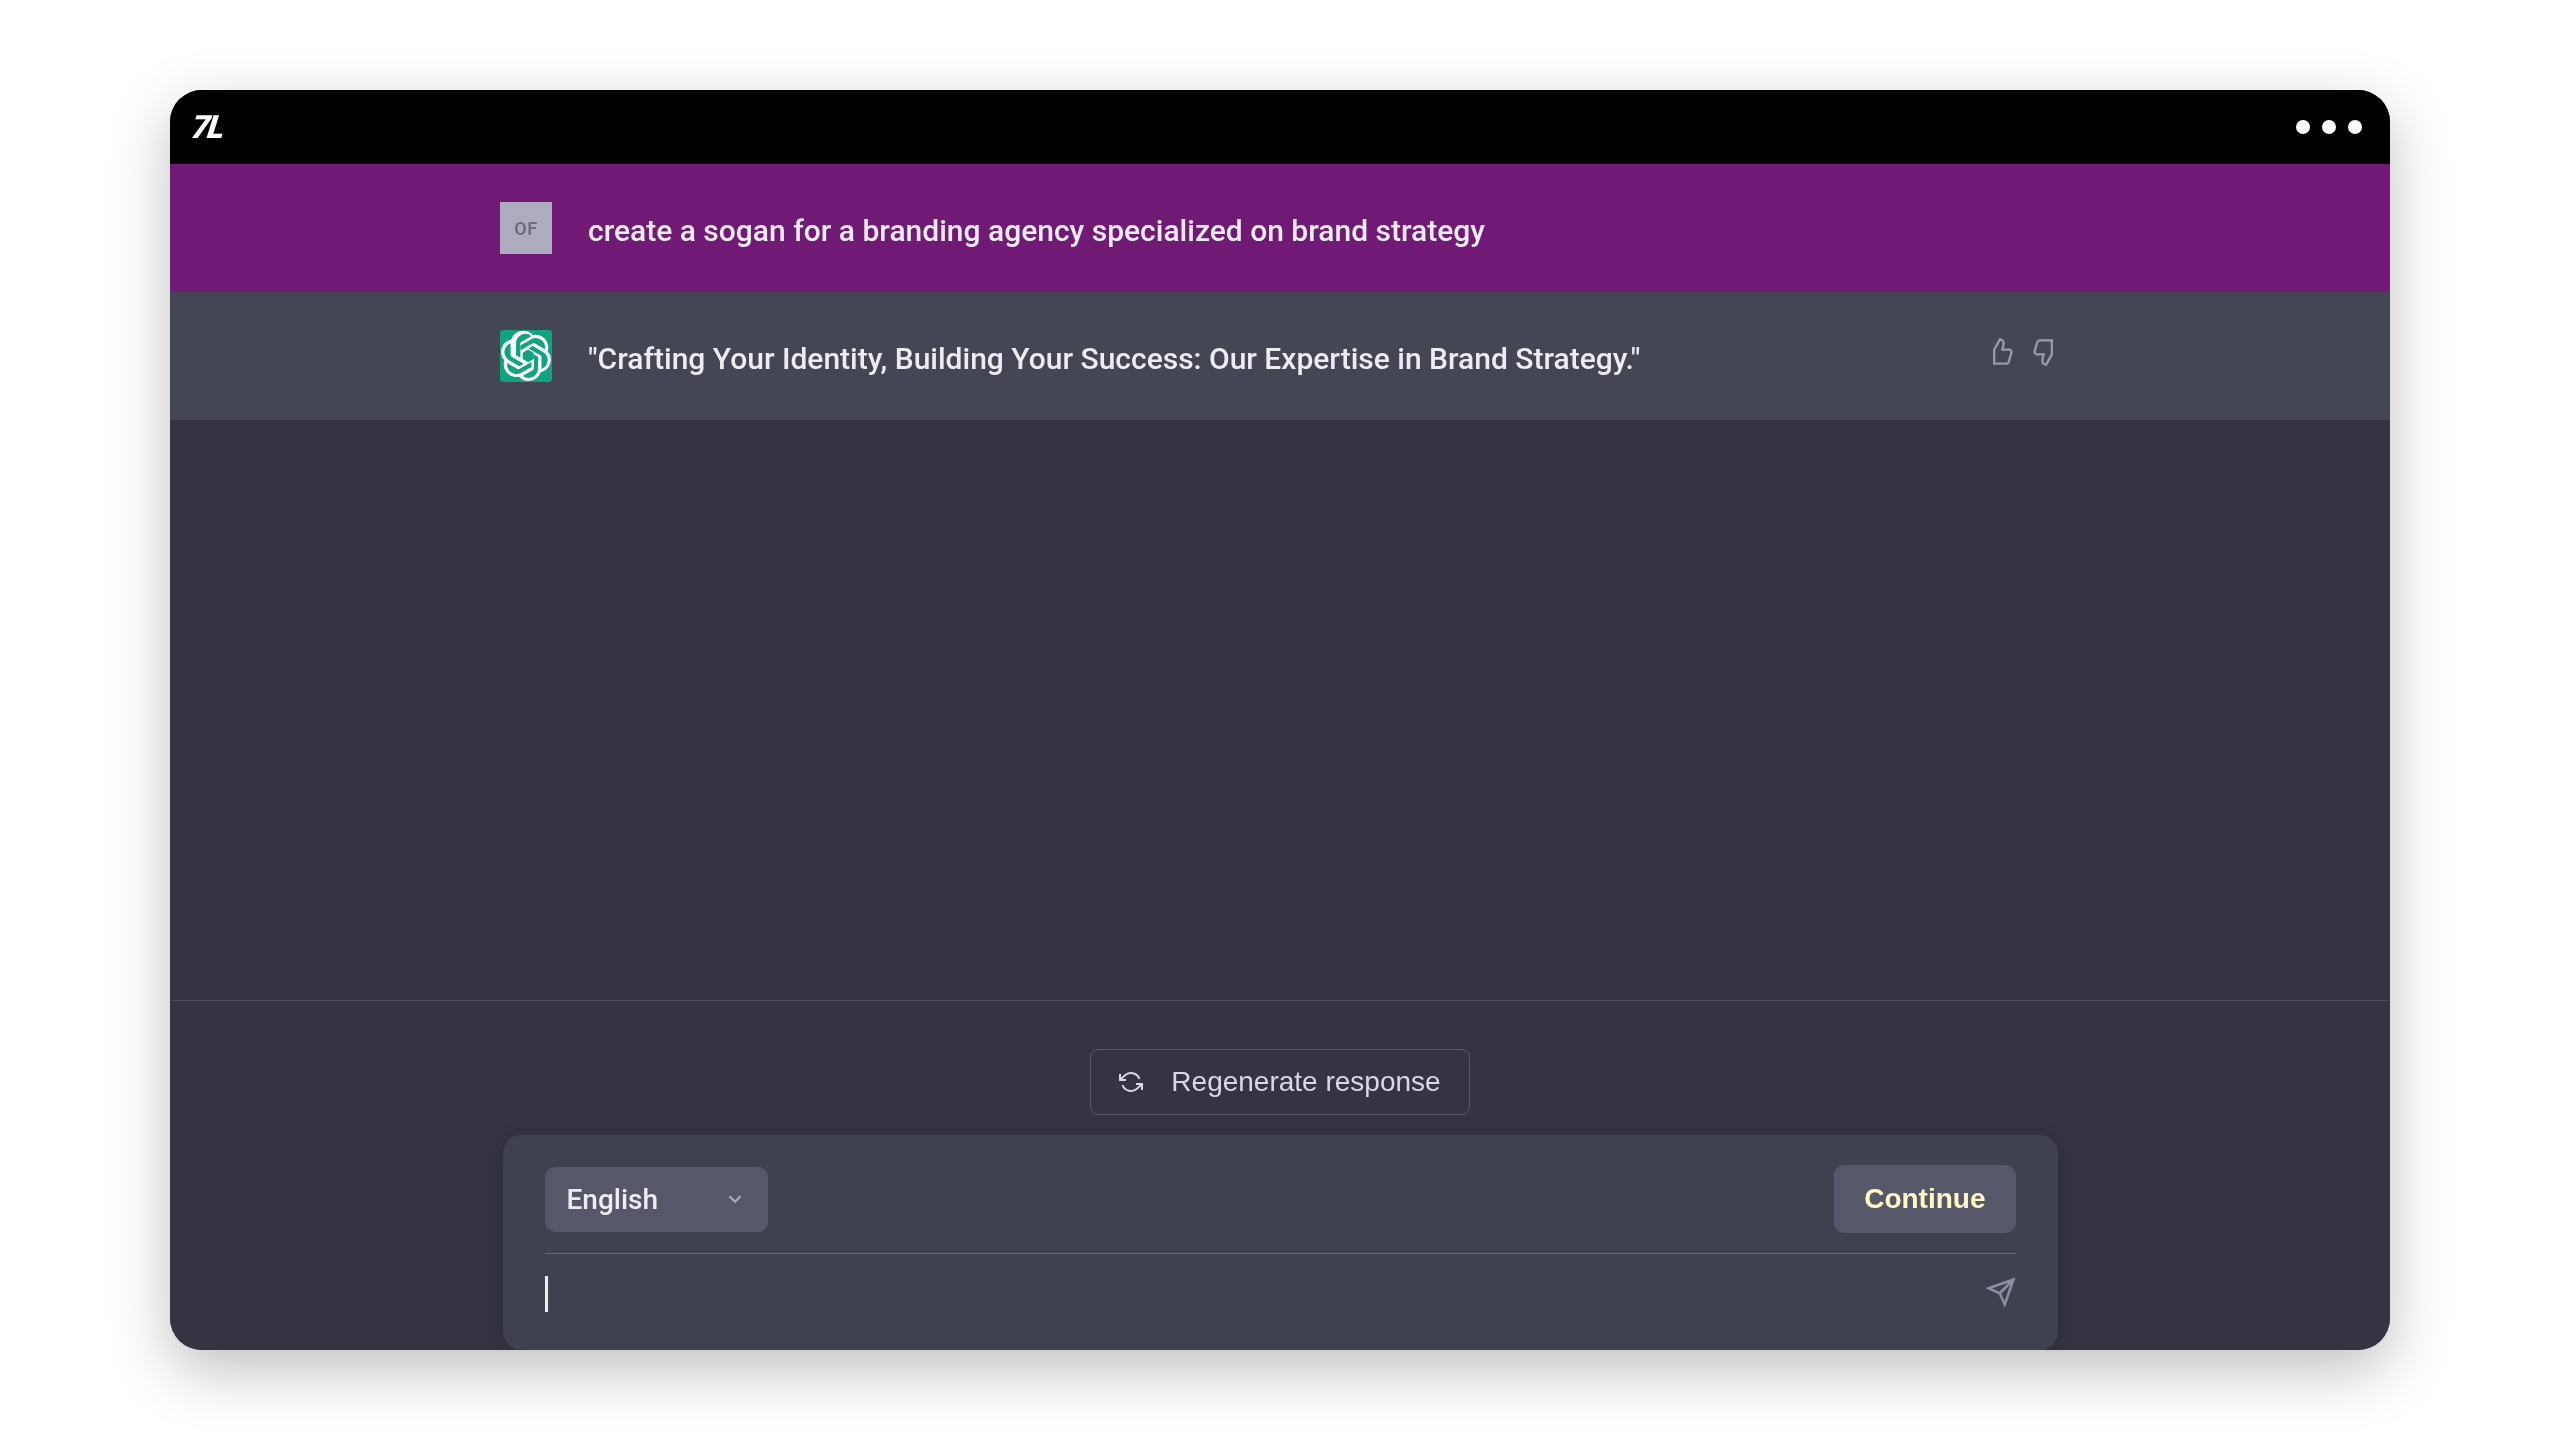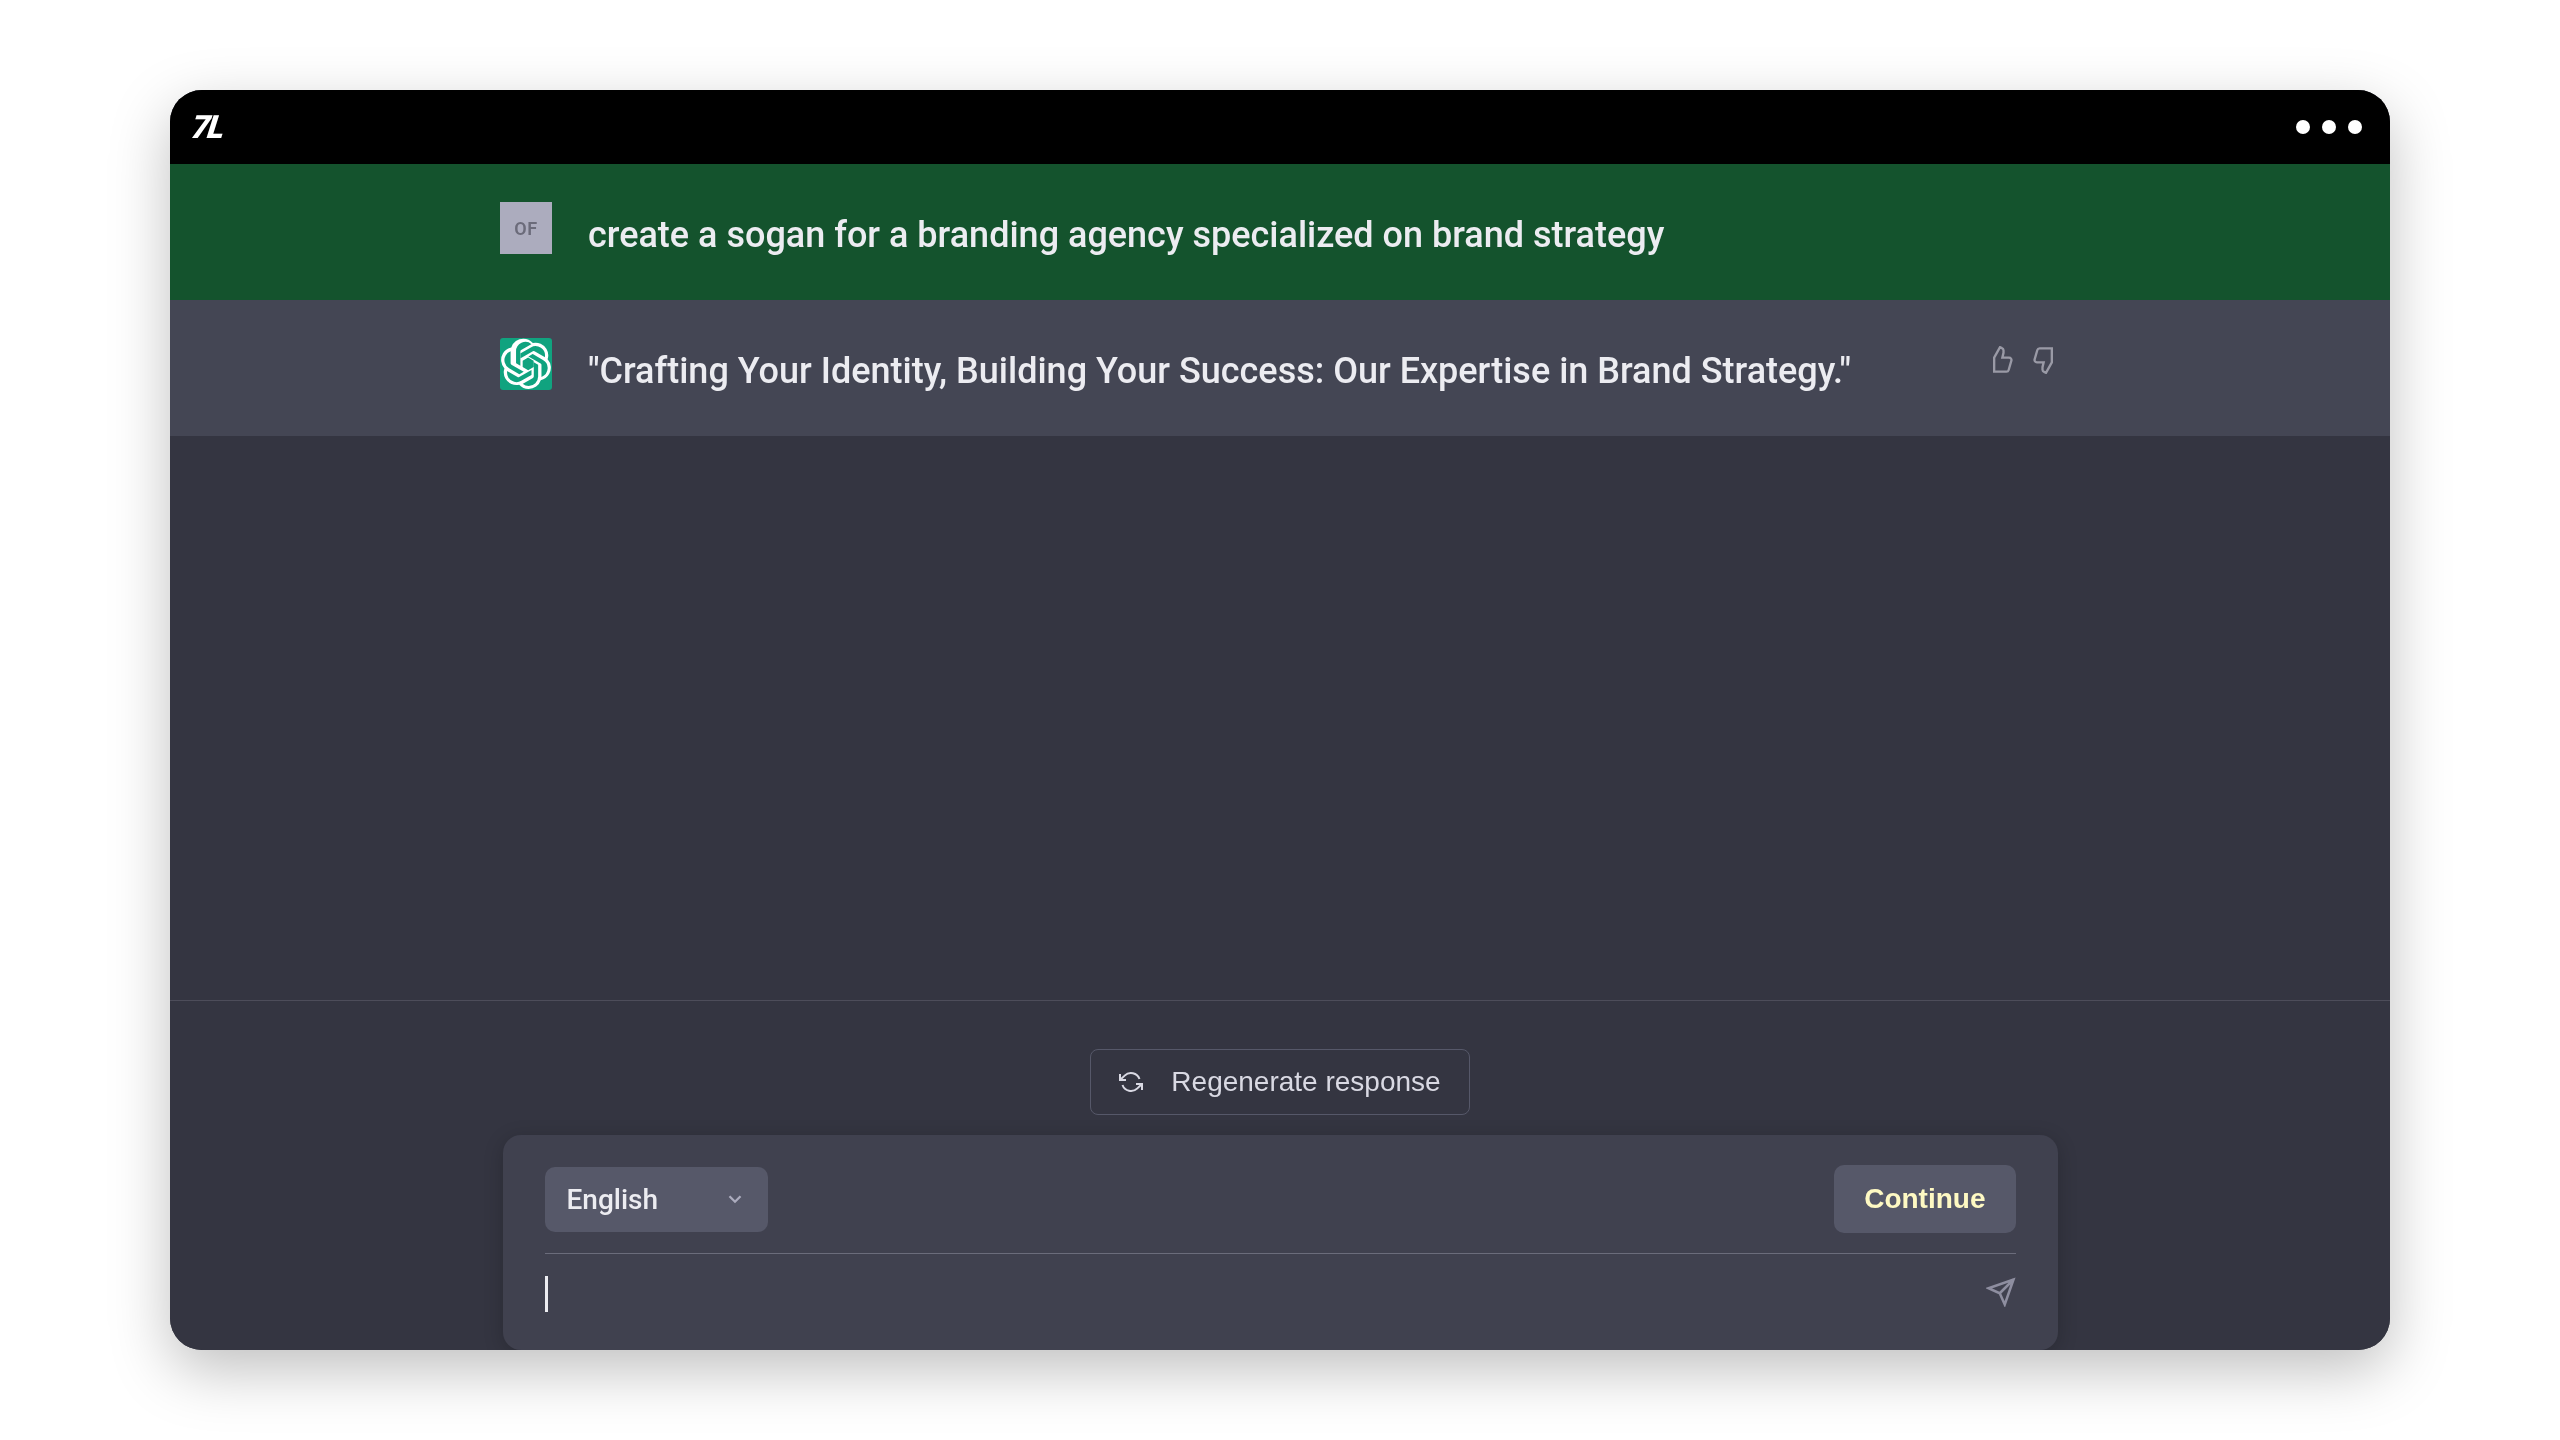--- a/index.html
+++ b/index.html
@@ -57,33 +57,33 @@
     padding: 38px 0;
     justify-content: center;
   }
   .row-inner {
     width: 1560px;
     display: flex;
     align-items: flex-start;
     gap: 36px;
     position: relative;
   }
-  .row.user { background: #14532d; }
+  .row.user { background: #701a75; }
   .row.assistant { background: #444654; }
   .avatar {
     width: 52px; height: 52px;
     display: flex; align-items: center; justify-content: center;
     flex-shrink: 0;
     font-size: 20px;
   }
   .avatar.user-av { background: #acacbe; color: #6b6b7a; font-weight:600; letter-spacing:0.5px; font-size:18px;}
   .avatar.ai-av { background: #10a37f; color: #ffffff; border-radius:3px;}
   .msg-text {
     color: #ececf1;
-    font-size: 36px;
+    font-size: 30px;
     line-height: 1.5;
     padding-top: 6px;
     flex: 1;
     font-weight:500;
   }
   .feedback {
     display: flex;
     gap: 18px;
     color: #9a9aa6;
     padding-top: 8px;

